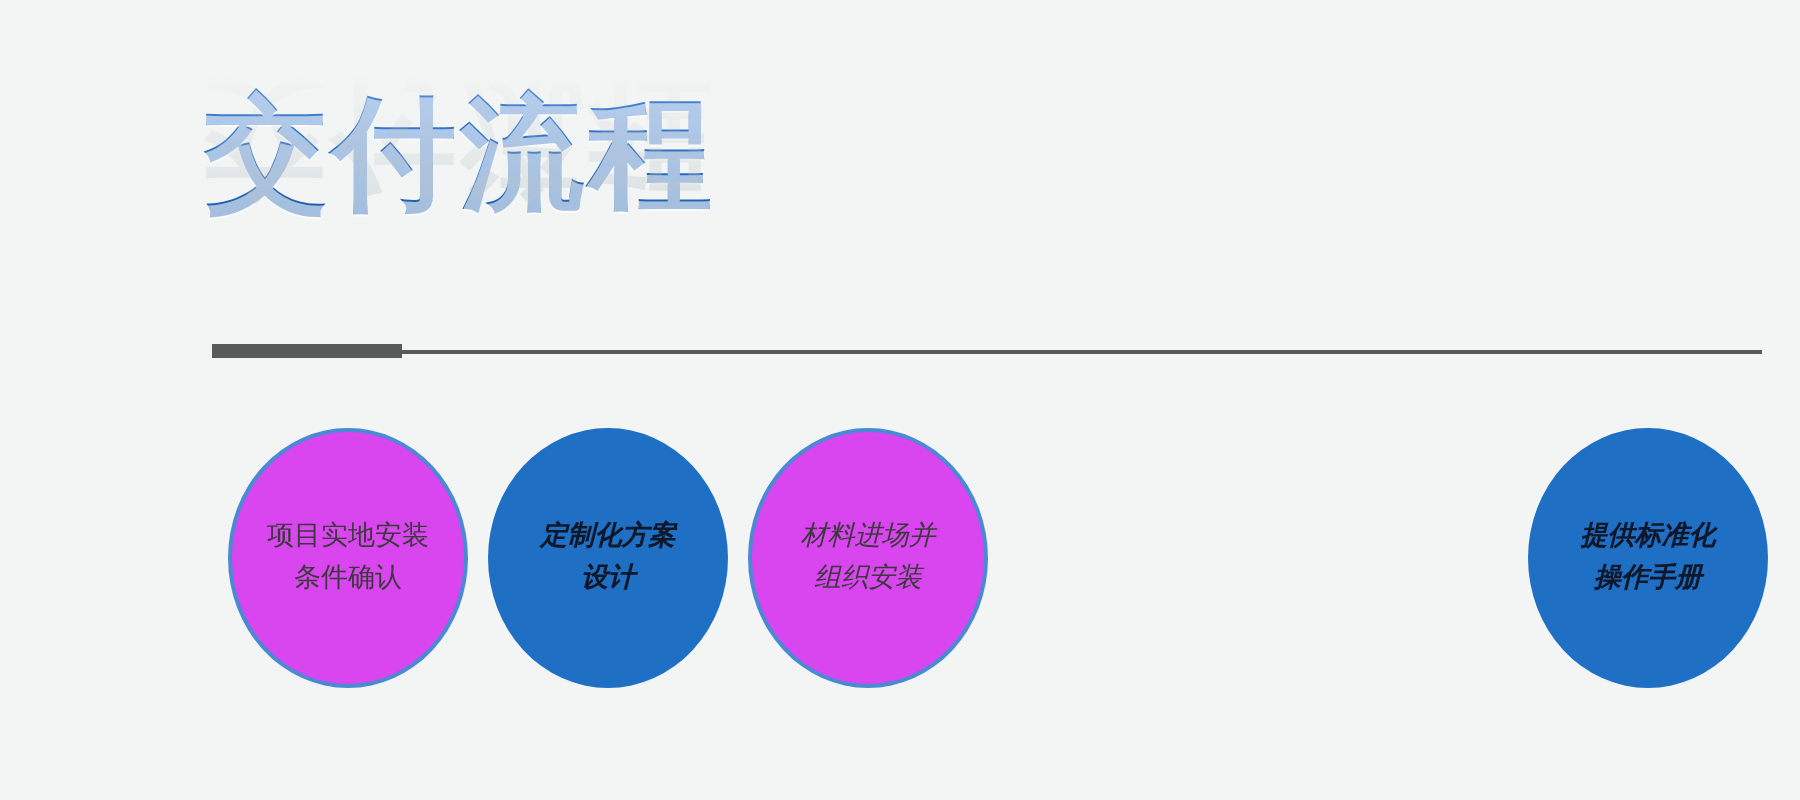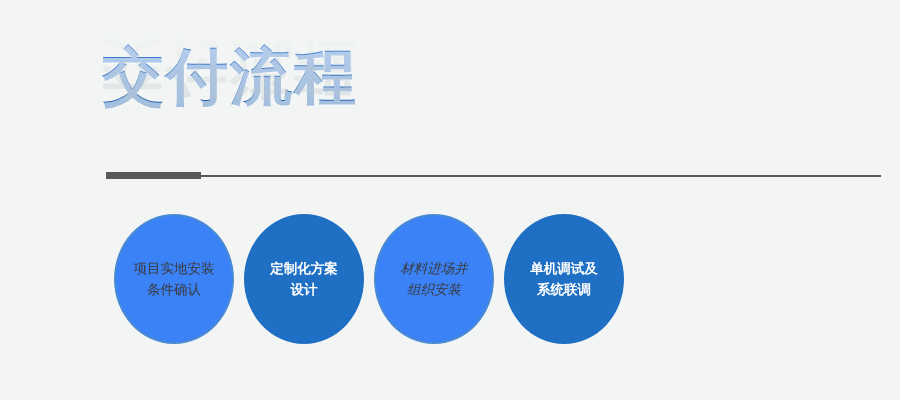--- a/index.html
+++ b/index.html
@@ -97,36 +97,36 @@
     width: 120px;
     height: 130px;
     border-radius: 50% / 50%;
     box-sizing: border-box;
     display: flex;
     align-items: center;
     justify-content: center;
     text-align: center;
   }
   .node.light {
-    background: #3b82f6;
+    background: #d946ef;
     border: 2px solid #4a8ad4;
   }
   .node.dark {
     background: #1f6fc4;
     border: 2px solid #1f6fc4;
   }
   .node-label {
     font-size: 13.5px;
     line-height: 21px;
     font-family: "DejaVu Sans", sans-serif;
     white-space: pre-line;
     padding: 0 10px;
   }
   .node.light .node-label { color: #3a3a3a; }
-  .node.dark .node-label { color: #ffffff; font-weight: bold; }
+  .node.dark .node-label { color: #0f172a; font-weight: bold; font-style: italic; }
 </style>
 </head>
 <body>
 
 <div class="page">
 
   <div class="title-wrap">
     <div class="title-main">交付流程</div>
     <div class="title-reflection">交付流程</div>
   </div>
@@ -146,22 +146,22 @@
     <div class="node dark" style="left:130px;">
       <span class="node-label">定制化方案
 设计</span>
     </div>
 
     <div class="node light" style="left:260px;font-style:italic;">
       <span class="node-label">材料进场并
 组织安装</span>
     </div>
 
-    <div class="node dark" style="left:390px;">
-      <span class="node-label">单机调试及
-系统联调</span>
-    </div>
 
 
+    <div class="node dark" style="left:650px;">
+      <span class="node-label">提供标准化
+操作手册</span>
+    </div>
 
   </div>
 
 </div>
 
 </body></html>

